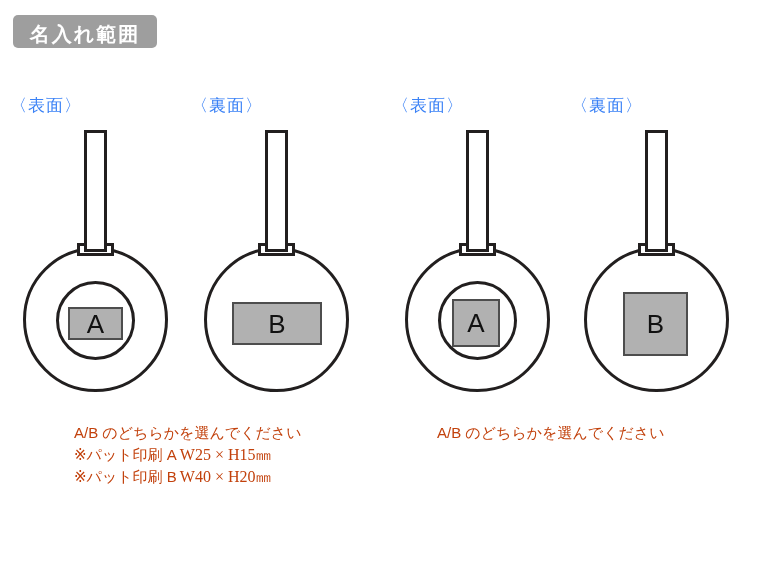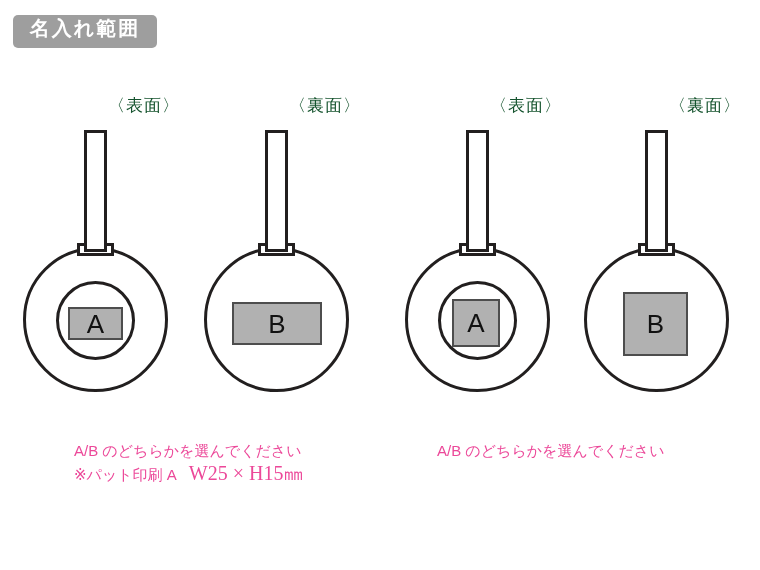--- a/index.html
+++ b/index.html
@@ -4,29 +4,29 @@
 <style>
   html,body{margin:0;padding:0;background:#fff;}
   .page{
     position:relative;width:760px;height:570px;background:#ffffff;overflow:hidden;
     font-family:"Liberation Sans","DejaVu Sans",sans-serif;color:#1a1a1a;
   }
   
   .badge{
     position:absolute;left:13px;top:15px;width:144px;height:33px;
     background:#9e9e9e;border-radius:5px;
-    display:flex;align-items:flex-start;justify-content:center;
+    display:flex;align-items:flex-end;justify-content:center;
   }
   .badge span{color:#ffffff;font-size:20px;font-weight:bold;letter-spacing:2px;}
   
   .unit{position:absolute;top:90px;width:170px;height:335px;}
   .u1{left:10px;} .u2{left:191px;} .u3{left:392px;} .u4{left:571px;}
   .unit-header{
-    position:absolute;top:4px;left:0;width:170px;text-align:right;
-    font-size:17px;color:#14532d;letter-spacing:1px;
+    position:absolute;top:4px;left:0;width:170px;text-align:left;
+    font-size:17px;color:#3b82f6;letter-spacing:1px;
   }
   .outer-circle{
     position:absolute;left:12.5px;top:157px;width:145px;height:145px;
     border:3px solid #221f1f;border-radius:50%;background:#ffffff;box-sizing:border-box;
   }
   .inner-circle{
     position:absolute;left:45.5px;top:190.5px;width:79px;height:79px;
     border:3px solid #221f1f;border-radius:50%;background:#ffffff;box-sizing:border-box;
   }
   .collar{
@@ -40,24 +40,24 @@
   .print-area{
     position:absolute;background:#b1b1b1;border:2px solid #4d4d4d;box-sizing:border-box;
     display:flex;align-items:center;justify-content:center;
   }
   .print-area span{font-size:26px;color:#111;line-height:1;}
   .u1 .print-area{left:58px;top:217px;width:55px;height:33px;}
   .u2 .print-area{left:41px;top:212px;width:90px;height:43px;}
   .u3 .print-area{left:60px;top:209px;width:48px;height:48px;}
   .u4 .print-area{left:52px;top:202px;width:65px;height:64px;}
   
-  .notes{position:absolute;top:440px;font-size:15px;line-height:22px;color:#ec4899;}
+  .notes{position:absolute;top:422px;font-size:15px;line-height:22px;color:#c2410c;}
   .notes-left{left:74px;}
   .notes-right{left:437px;}
-  .dim{font-family:"Liberation Serif","DejaVu Serif",serif;font-size:20px;margin-left:12px;}
+  .dim{font-family:"Liberation Serif","DejaVu Serif",serif;font-size:16px;margin-left:3px;}
 </style>
 </head>
 <body>
 
 <div class="page">
 
   <div class="badge">
     <span>名入れ範囲</span>
   </div>
 
@@ -101,19 +101,22 @@
     </div>
     <div class="collar"></div>
     <div class="handle"></div>
   </div>
 
   <div class="notes notes-left">
     <div>A/B のどちらかを選んでください</div>
     <div>
       <span>※パット印刷 A</span><span class="dim">W25 × H15㎜</span>
     </div>
+    <div>
+      <span>※パット印刷 B</span><span class="dim">W40 × H20㎜</span>
+    </div>
   </div>
 
   <div class="notes notes-right">
     <div>A/B のどちらかを選んでください</div>
   </div>
 
 </div>
 
 </body></html>

